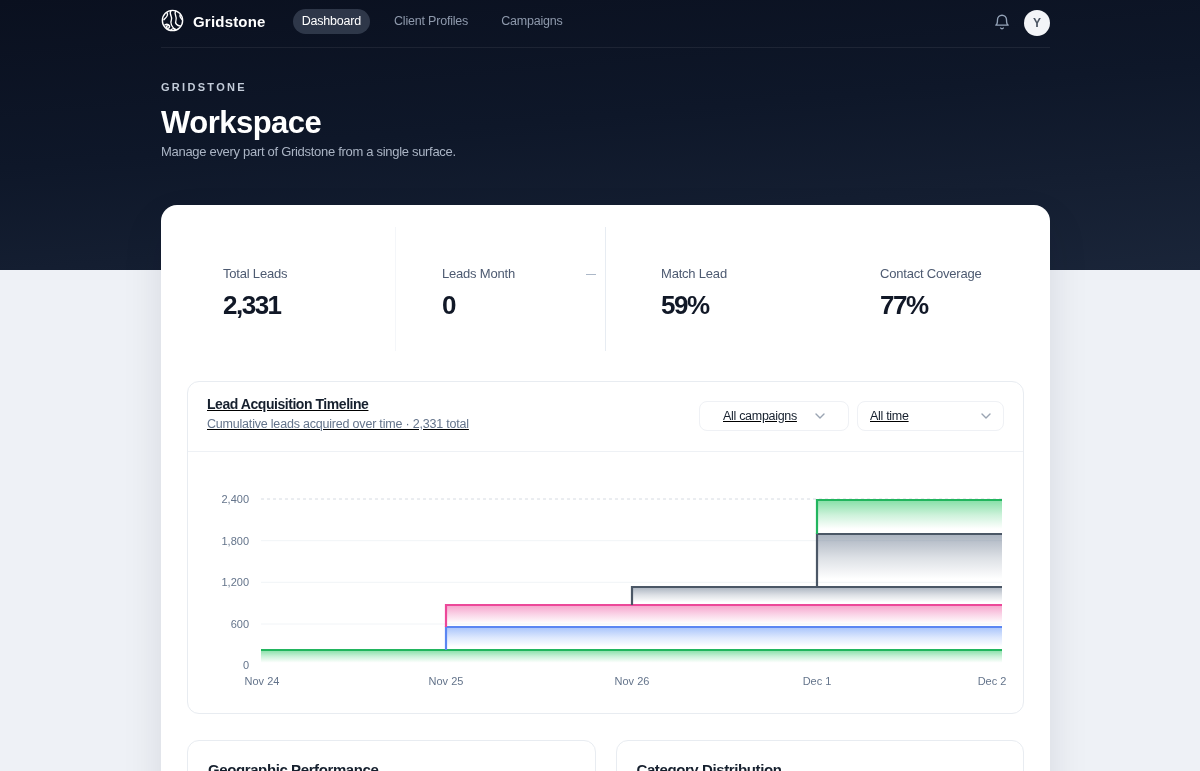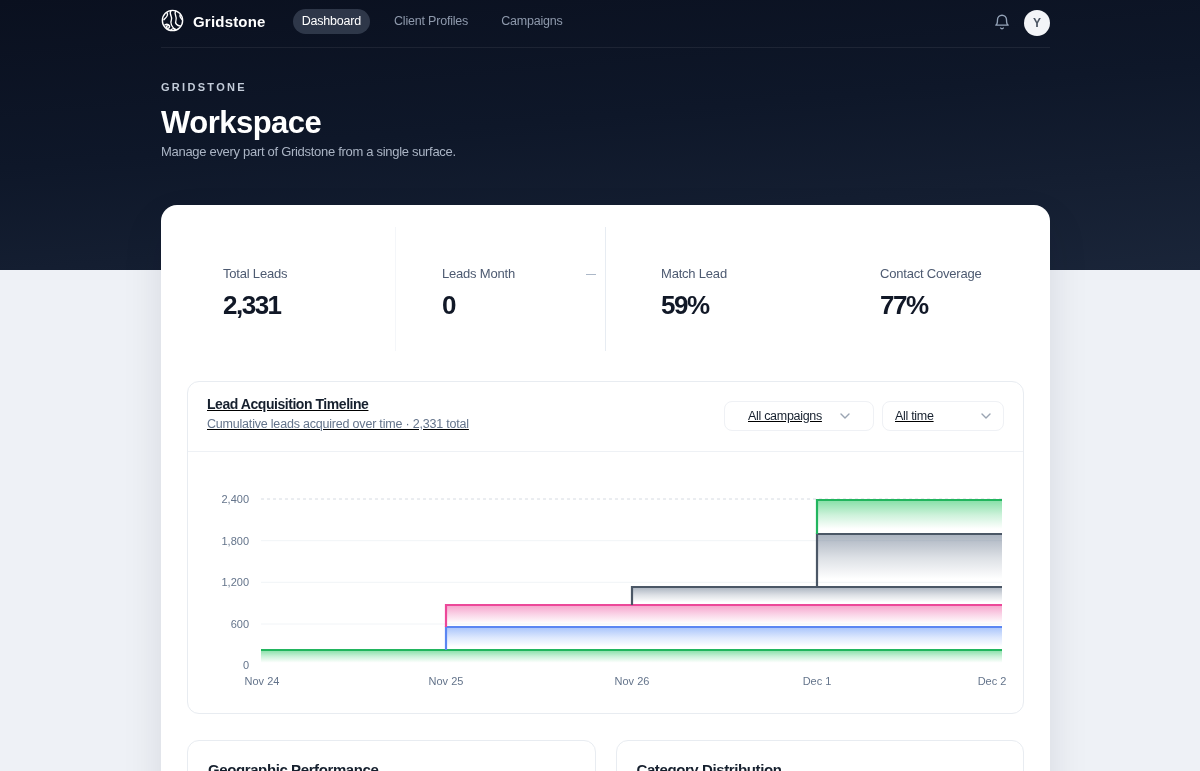--- a/index.html
+++ b/index.html
@@ -33,21 +33,21 @@
   .vdiv2 { position:absolute; left:418px; top:22px; height:124px; width:1px; background:#e7ecf2; }
 
   .chartcard { border:1px solid #e8ecf1; border-radius:12px; height:333px; }
   .charthead { height:70px; display:flex; align-items:flex-start; padding:14px 19px 0; border-bottom:1px solid #eef1f5;text-decoration:underline; }
   .charthead .t1 { font-size:14px; letter-spacing:-0.45px; font-weight:bold; color:#16202e; }
   .charthead .t2 { font-size:12.5px; letter-spacing:-0.2px; color:#64748b; margin-top:5px; }
   .selects { margin-left:auto; display:flex; gap:8px; margin-top:5px; }
   .select { border:1px solid #eff1f5; border-radius:8px; height:30px; display:flex; align-items:center; font-size:12.5px; letter-spacing:-0.3px; color:#16202e; }
   .select .chev { color:#a5aebc; margin-left:auto; }
   .sel1 { width:150px; padding:0 23px; }
-  .sel2 { width:122px; padding:0 12px;align-items:center; }
+  .sel2 { width:147px; padding:0 12px;align-items:center; }
 
   .bottomgrid { display:grid; grid-template-columns:1fr 1fr; gap:20px; margin-top:26px; }
   .bcard { border:1px solid #e8ecf1; border-radius:12px; height:120px; padding:20px 20px; background:#fff; }
   .bcard .t1 { font-size:15px; letter-spacing:-0.4px; font-weight:bold; color:#16202e; }
 </style>
 </head>
 <body>
 <div class="hero">
   <div class="navrow">
     <div class="brand">

